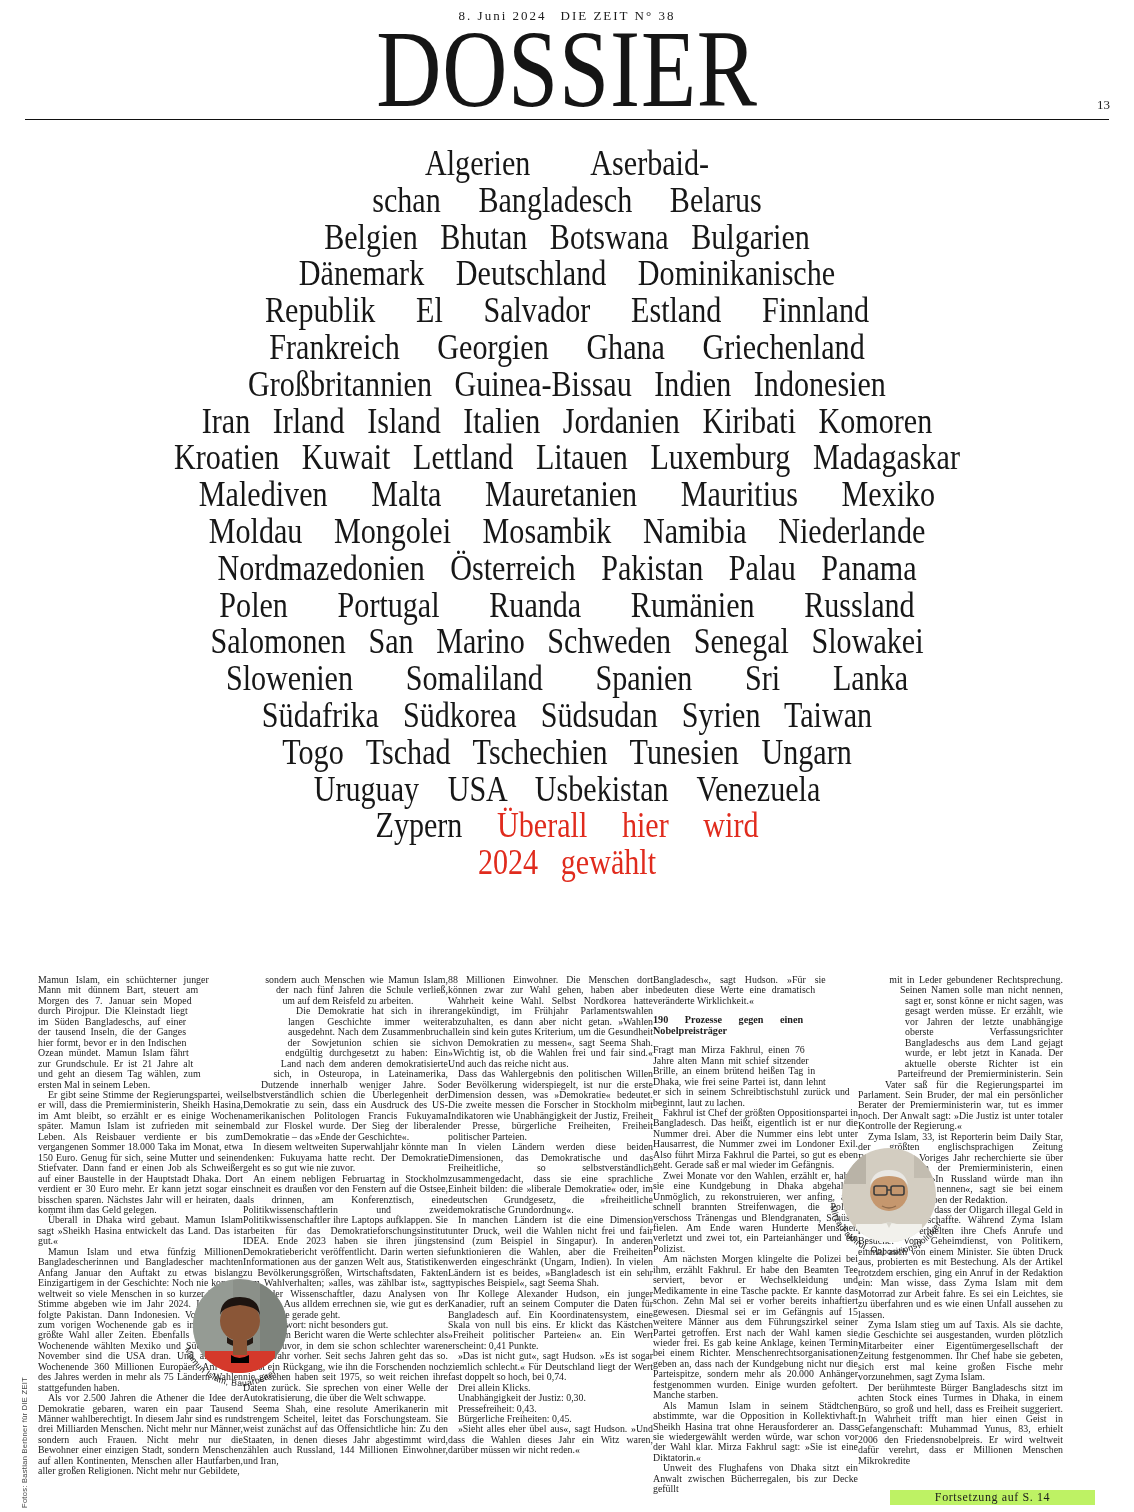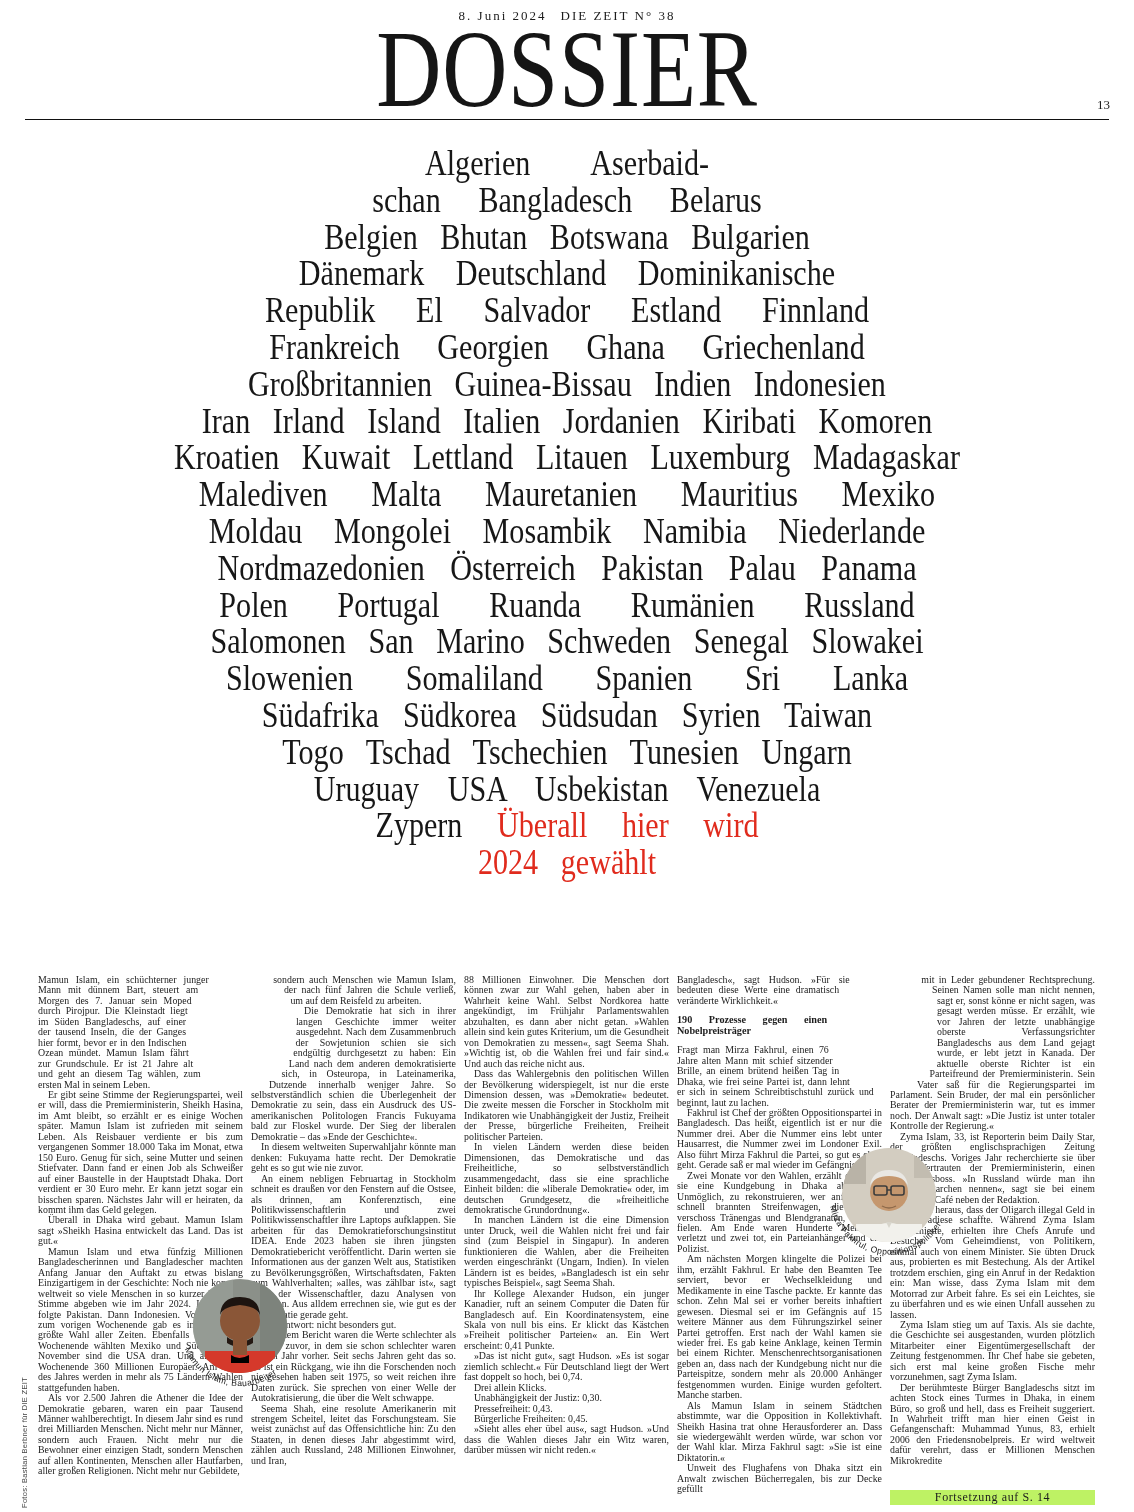--- a/index.html
+++ b/index.html
@@ -48,21 +48,21 @@
     position:absolute;top:916px;left:167px;width:800px;text-align:center;
     font-size:17.5px;line-height:23px;color:#161616;
   }
   .byline{
     font-family:"Liberation Sans", sans-serif;font-size:10.5px;
     letter-spacing:0.8px;margin-left:9px;color:#222;
   }
   
   .columns{
     position:absolute;top:975px;left:38px;width:1058px;height:520px;
-    display:flex;gap:8px;overflow:hidden;
+    display:flex;overflow:hidden;
   }
   .col{width:205px;flex:0 0 205px;font-size:9.9px;line-height:10.45px;
     text-align:justify;color:#1c1c1c;}
   .col p{margin:0;text-indent:1em;}
   .col p.flush, .col p:first-of-type{text-indent:0;}
   .subhead{
     font-weight:bold;font-size:10.2px;
     margin:9px 0 9px 0;text-indent:0;
   }
   .ph-spacer{pointer-events:none;}
@@ -139,21 +139,21 @@
     </div>
 
     <div class="col">
       <div class="ph-spacer ps2"></div>
       <p class="flush">sondern auch Menschen wie Mamun Islam, der nach fünf Jahren die Schule verließ, um auf dem Reisfeld zu arbeiten.</p>
       <p>Die Demokratie hat sich in ihrer langen Geschichte immer weiter ausgedehnt. Nach dem Zusammenbruch der Sowjetunion schien sie sich endgültig durchgesetzt zu haben: Ein Land nach dem anderen demokratisierte sich, in Osteuropa, in Lateinamerika, Dutzende innerhalb weniger Jahre. So selbstverständlich schien die Überlegenheit der Demokratie zu sein, dass ein Ausdruck des US-amerikanischen Politologen Francis Fukuyama bald zur Floskel wurde. Der Sieg der liberalen Demokratie – das »Ende der Geschichte«.</p>
       <p>In diesem weltweiten Superwahljahr könnte man denken: Fukuyama hatte recht. Der Demokratie geht es so gut wie nie zuvor.</p>
       <p>An einem nebligen Februartag in Stockholm schneit es draußen vor den Fenstern auf die Ostsee, als drinnen, am Konferenztisch, eine Politikwissenschaftlerin und zwei Politikwissenschaftler ihre Laptops aufklappen. Sie arbeiten für das Demokratieforschungsinstitut IDEA. Ende 2023 haben sie ihren jüngsten Demokratiebericht veröffentlicht. Darin werten sie Informationen aus der ganzen Welt aus, Statistiken zu Bevölkerungsgrößen, Wirtschaftsdaten, Fakten zum Wahlverhalten; »alles, was zählbar ist«, sagt einer der Wissenschaftler, dazu Analysen von Experten. Aus alldem errechnen sie, wie gut es der Demokratie gerade geht.</p>
       <p>Ihre Antwort: nicht besonders gut.</p>
       <p>Laut dem Bericht waren die Werte schlechter als im Jahr zuvor, in dem sie schon schlechter waren als ein Jahr vorher. Seit sechs Jahren geht das so. Es ist ein Rückgang, wie ihn die Forschenden noch nie gesehen haben seit 1975, so weit reichen ihre Daten zurück. Sie sprechen von einer Welle der Autokratisierung, die über die Welt schwappe.</p>
-      <p>Seema Shah, eine resolute Amerikanerin mit strengem Scheitel, leitet das Forschungsteam. Sie weist zunächst auf das Offensichtliche hin: Zu den Staaten, in denen dieses Jahr abgestimmt wird, zählen auch Russland, 248 Millionen Einwohner, und Iran,</p>
+      <p>Seema Shah, eine resolute Amerikanerin mit strengem Scheitel, leitet das Forschungsteam. Sie weist zunächst auf das Offensichtliche hin: Zu den Staaten, in denen dieses Jahr abgestimmt wird, zählen auch Russland, 144 Millionen Einwohner, und Iran,</p>
     </div>
 
     <div class="col">
       <p class="flush">88 Millionen Einwohner. Die Menschen dort können zwar zur Wahl gehen, haben aber in Wahrheit keine Wahl. Selbst Nordkorea hatte angekündigt, im Frühjahr Parlamentswahlen abzuhalten, es dann aber nicht getan. »Wahlen allein sind kein gutes Kriterium, um die Gesundheit von Demokratien zu messen«, sagt Seema Shah. »Wichtig ist, ob die Wahlen frei und fair sind.« Und auch das reiche nicht aus.</p>
       <p>Dass das Wahlergebnis den politischen Willen der Bevölkerung widerspiegelt, ist nur die erste Dimension dessen, was »Demokratie« bedeutet. Die zweite messen die Forscher in Stockholm mit Indikatoren wie Unabhängigkeit der Justiz, Freiheit der Presse, bürgerliche Freiheiten, Freiheit politischer Parteien.</p>
       <p>In vielen Ländern werden diese beiden Dimensionen, das Demokratische und das Freiheitliche, so selbstverständlich zusammengedacht, dass sie eine sprachliche Einheit bilden: die »liberale Demokratie« oder, im deutschen Grundgesetz, die »freiheitliche demokratische Grundordnung«.</p>
       <p>In manchen Ländern ist die eine Dimension unter Druck, weil die Wahlen nicht frei und fair sind (zum Beispiel in Singapur). In anderen funktionieren die Wahlen, aber die Freiheiten werden eingeschränkt (Ungarn, Indien). In vielen Ländern ist es beides, »Bangladesch ist ein sehr typisches Beispiel«, sagt Seema Shah.</p>
       <p>Ihr Kollege Alexander Hudson, ein junger Kanadier, ruft an seinem Computer die Daten für Bangladesch auf. Ein Koordinatensystem, eine Skala von null bis eins. Er klickt das Kästchen »Freiheit politischer Parteien« an. Ein Wert erscheint: 0,41 Punkte.</p>
       <p>»Das ist nicht gut«, sagt Hudson. »Es ist sogar ziemlich schlecht.« Für Deutschland liegt der Wert fast doppelt so hoch, bei 0,74.</p>
       <p>Drei allein Klicks.</p>

